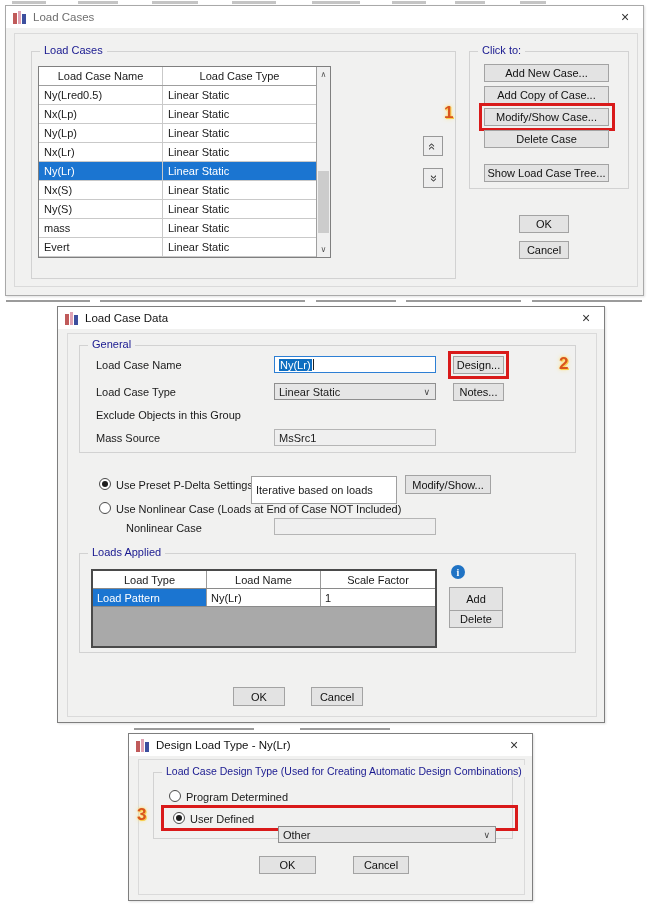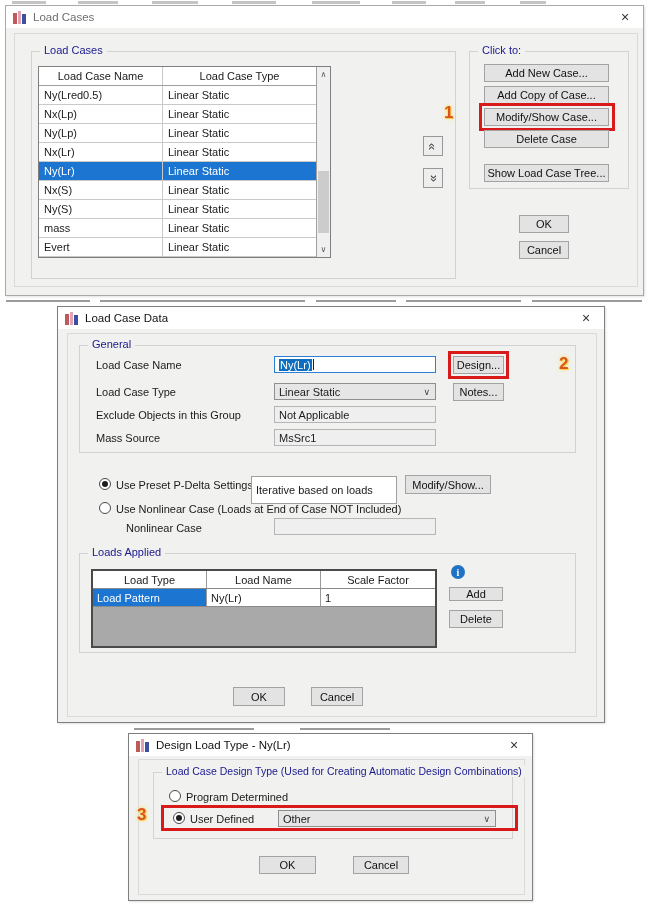--- a/index.html
+++ b/index.html
@@ -215,21 +215,20 @@
     <div class="lbl" style="left:38px;top:125px;">Mass Source</div>
 
     <div class="field focus" style="left:216px;top:49px;width:162px;height:17px;">
       <span class="seltext">Ny(Lr)</span>
         <span class="caret"></span>
     </div>
     <div class="combo" style="left:216px;top:76px;width:162px;height:17px;">
       <span>Linear Static</span>
       <span class="chev">∨</span>
     </div>
-    <div class="field ro" style="left:216px;top:99px;width:162px;height:17px;">Not Applicable</div>
     <div class="field ro" style="left:216px;top:122px;width:162px;height:17px;">MsSrc1</div>
 
     <div class="btn" style="left:395px;top:49px;width:51px;height:18px;">Design...</div>
     <div class="redbox" style="left:390px;top:44px;width:61px;height:28px;"></div>
     <div class="step" style="left:501px;top:47px;">2</div>
     <div class="btn" style="left:395px;top:76px;width:51px;height:18px;">Notes...</div>
 
     <div class="radio on" style="left:41px;top:171px;"></div>
     <div class="lbl" style="left:58px;top:172px;">Use Preset P-Delta Settings</div>
     <div class="field" style="left:193px;top:169px;width:146px;height:28px;">Iterative based on loads</div>
@@ -248,21 +247,21 @@
         <div class="hcell" style="width:114px">Load Name</div>
         <div class="hcell" style="width:114px;border-right:none">Scale Factor</div>
       </div>
       <div class="row">
         <div class="cell bluecell" style="width:114px">Load Pattern</div>
         <div class="cell" style="width:114px">Ny(Lr)</div>
         <div class="cell" style="width:114px;border-right:none">1</div>
       </div>
     </div>
     <div class="info" style="left:393px;top:258px;">i</div>
-    <div class="btn" style="left:391px;top:280px;width:54px;height:14px;">Add</div>
+    <div class="btn" style="left:391px;top:280px;width:54px;height:24px;">Add</div>
     <div class="btn" style="left:391px;top:303px;width:54px;height:18px;">Delete</div>
 
     <div class="btn" style="left:175px;top:380px;width:52px;height:19px;">OK</div>
     <div class="btn" style="left:253px;top:380px;width:52px;height:19px;">Cancel</div>
   </div>
 
   <div class="dlg" style="left:128px;top:733px;width:405px;height:168px;">
     <div class="titlebar">
       <svg class="appicon" viewBox="0 0 14 13">
         <rect x="0" y="2" width="4" height="11" fill="#c05a5a"></rect>
@@ -277,21 +276,21 @@
     <div class="group" style="left:24px;top:38px;width:360px;height:67px;">
       <span class="glabel" style="font-size:10.5px;">Load Case Design Type  (Used for Creating Automatic Design Combinations)</span>
     </div>
     <div class="radio" style="left:40px;top:56px;"></div>
     <div class="lbl" style="left:57px;top:57px;">Program Determined</div>
 
     <div class="redbox" style="left:32px;top:71px;width:357px;height:26px;"></div>
     <div class="step" style="left:8px;top:71px;">3</div>
     <div class="radio on" style="left:44px;top:78px;"></div>
     <div class="lbl" style="left:61px;top:79px;">User Defined</div>
-    <div class="combo" style="left:149px;top:76px;width:218px;height:17px;">
+    <div class="combo" style="left:149px;top:92px;width:218px;height:17px;">
       <span>Other</span>
       <span class="chev">∨</span>
     </div>
 
     <div class="btn" style="left:130px;top:122px;width:57px;height:18px;">OK</div>
     <div class="btn" style="left:224px;top:122px;width:56px;height:18px;">Cancel</div>
   </div>
 
 </div>
 

